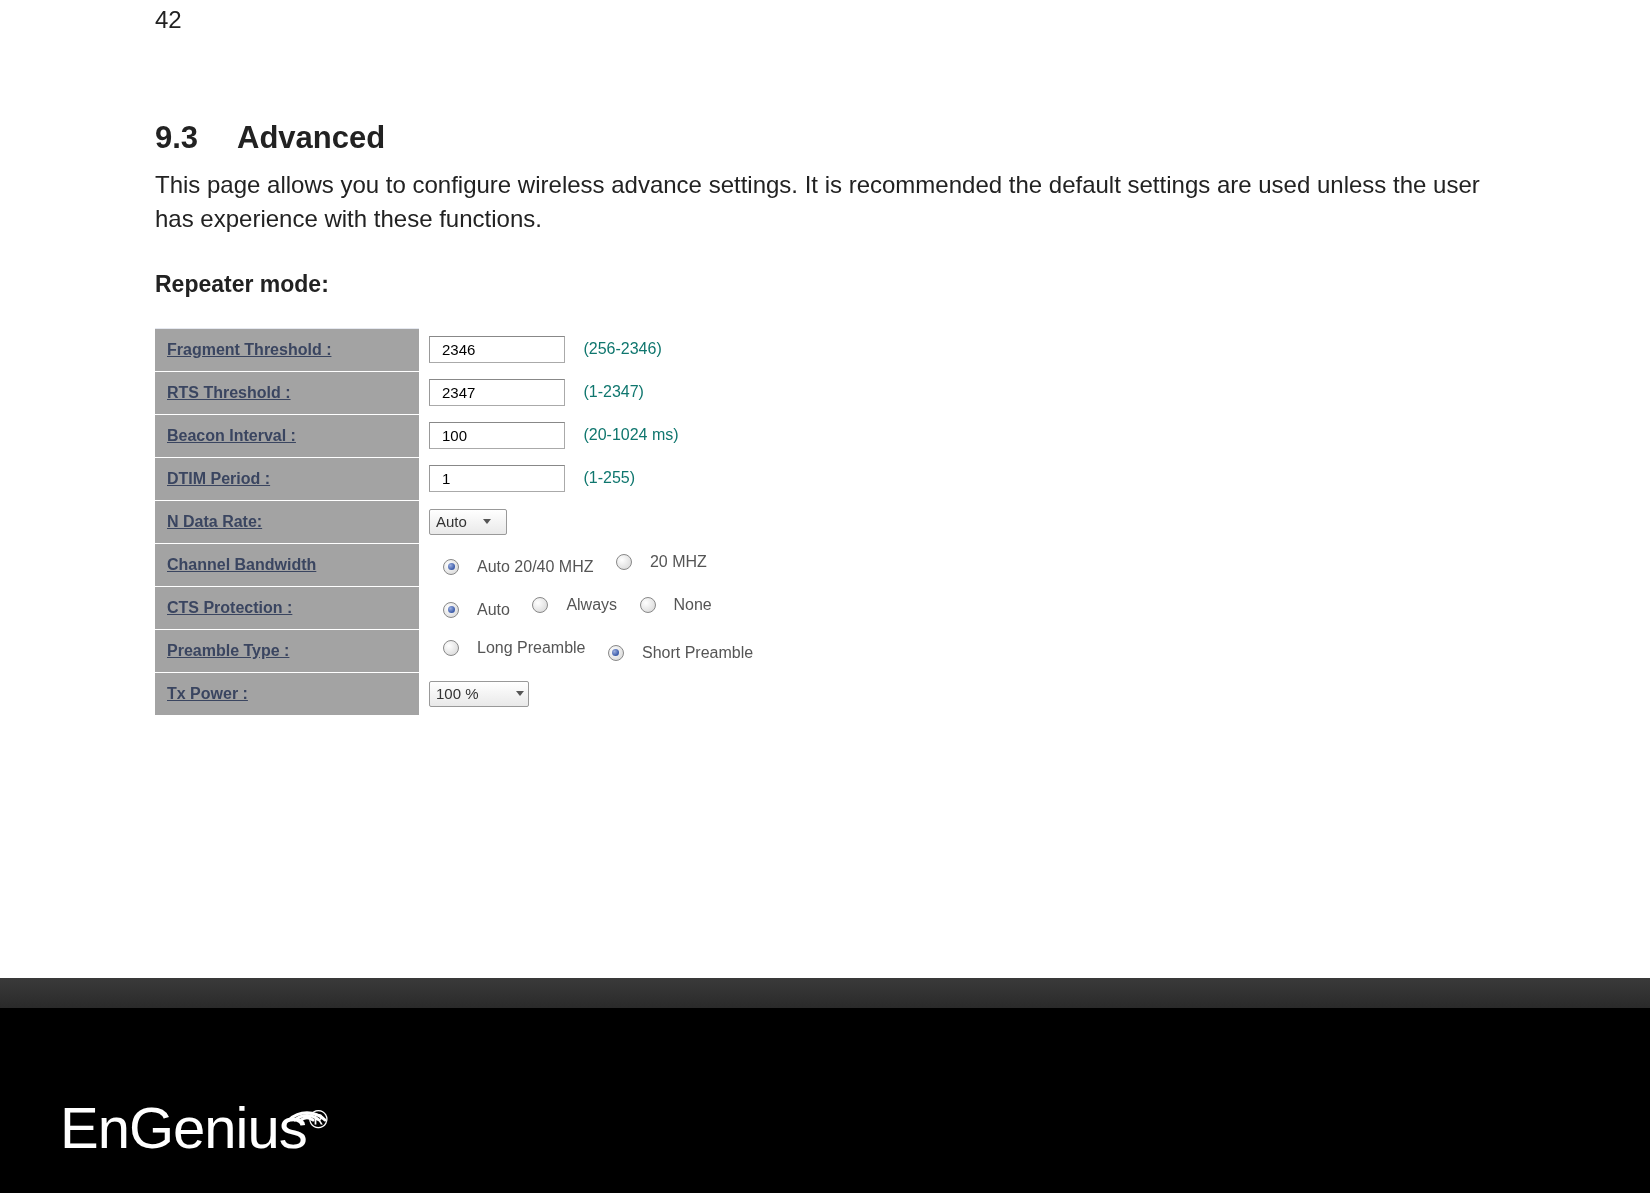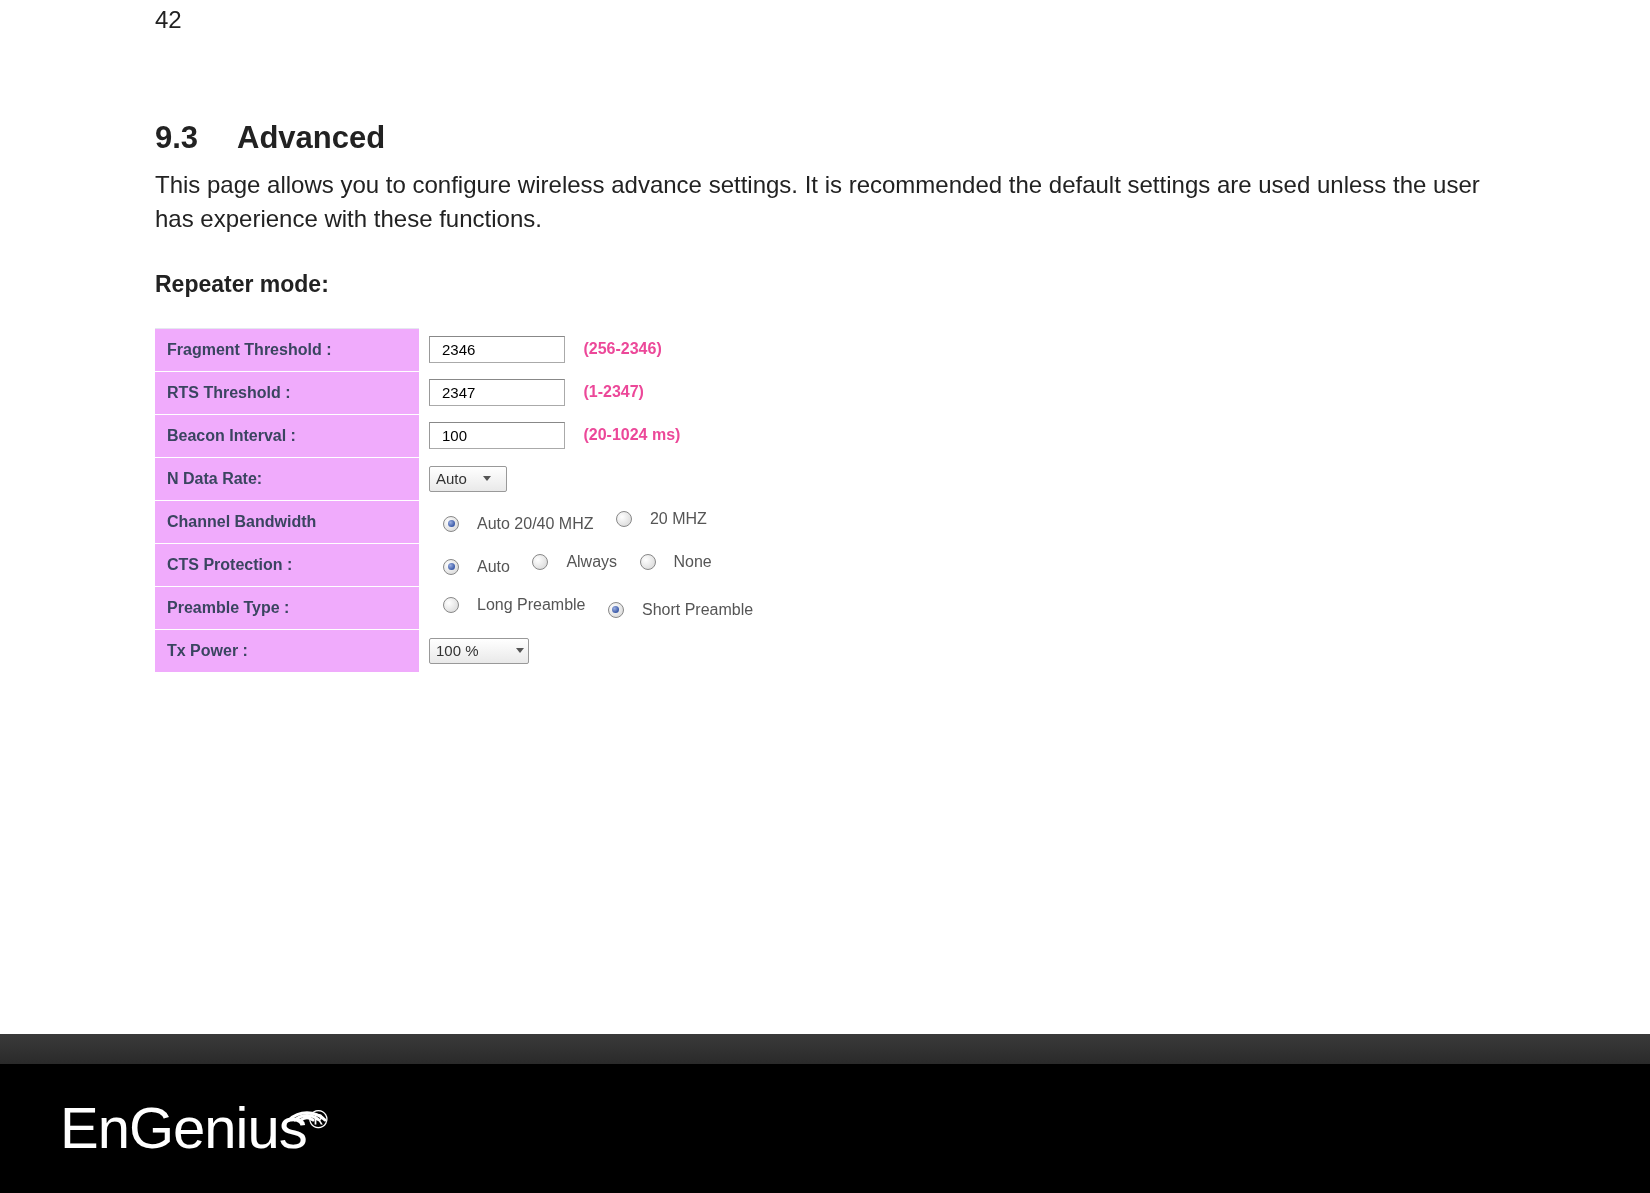--- a/index.html
+++ b/index.html
@@ -56,28 +56,29 @@
   .settings-table {
     margin-top: 30px;
     border-collapse: separate;
     border-spacing: 0;
   }
   .settings-table td {
     padding: 0;
     vertical-align: middle;
   }
   .label-cell {
-    background: #f0abfc;
+    background: #a3a3a3;
     color: #3a4560;
     font-weight: 700;
     font-size: 16px;
     padding: 5px 10px 5px 12px !important;
     width: 242px;
     height: 32px;
     border-top: 1px solid #ffffff;
+    text-decoration: underline;
   }
   .settings-table tr:first-child .label-cell {
     border-top: 1px solid #e5e8ef;
   }
   .value-cell {
     padding: 4px 10px !important;
     font-size: 16px;
     color: #444;
   }
   .text-input {
@@ -86,23 +87,22 @@
     font-size: 15px;
     padding: 1px 12px;
     border: 1px solid #aaa;
     border-top-color: #888;
     border-left-color: #999;
     background: #fff;
     margin-right: 14px;
     vertical-align: middle;
   }
   .range-hint {
-    color: #ec4899;
+    color: #0f766e;
     font-size: 16px;
-    font-weight: bold;
   }
   .select-box {
     display: inline-flex;
     align-items: center;
     height: 24px;
     padding: 0 4px 0 6px;
     border: 1px solid #999;
     background: linear-gradient(#ffffff,#e9e9e9);
     font-size: 15px;
     color: #333;
@@ -138,21 +138,21 @@
     content: "";
     width: 7px;
     height: 7px;
     border-radius: 50%;
     background: radial-gradient(circle at 35% 35%, #9aaedf, #3b5aa8 70%);
   }
   
   .footer-bar {
     position: absolute;
     left: 0; right: 0; bottom: 0;
-    height: 159px;
+    height: 215px;
     background: #000;
   }
   .footer-strip {
     position: absolute;
     left: 0; right: 0; top: 0;
     height: 30px;
     background: linear-gradient(#3a3a3a,#2a2a2a);
   }
   .logo {
     position: absolute;
@@ -213,20 +213,27 @@
         <td class="value-cell">
           <input class="text-input" value="2347" style="">
           <span class="range-hint">(1-2347)</span>
         </td>
       </tr>
       <tr>
         <td class="label-cell">Beacon Interval :</td>
         <td class="value-cell">
           <input class="text-input" value="100" style="">
           <span class="range-hint">(20-1024 ms)</span>
+        </td>
+      </tr>
+      <tr>
+        <td class="label-cell">DTIM Period :</td>
+        <td class="value-cell">
+          <input class="text-input" value="1" style="">
+          <span class="range-hint">(1-255)</span>
         </td>
       </tr>
       <tr>
         <td class="label-cell">N Data Rate:</td>
         <td class="value-cell">
           <span class="select-box" style="min-width:66px;">
             <span>Auto</span>
             <span class="select-caret"></span>
           </span>
         </td>

